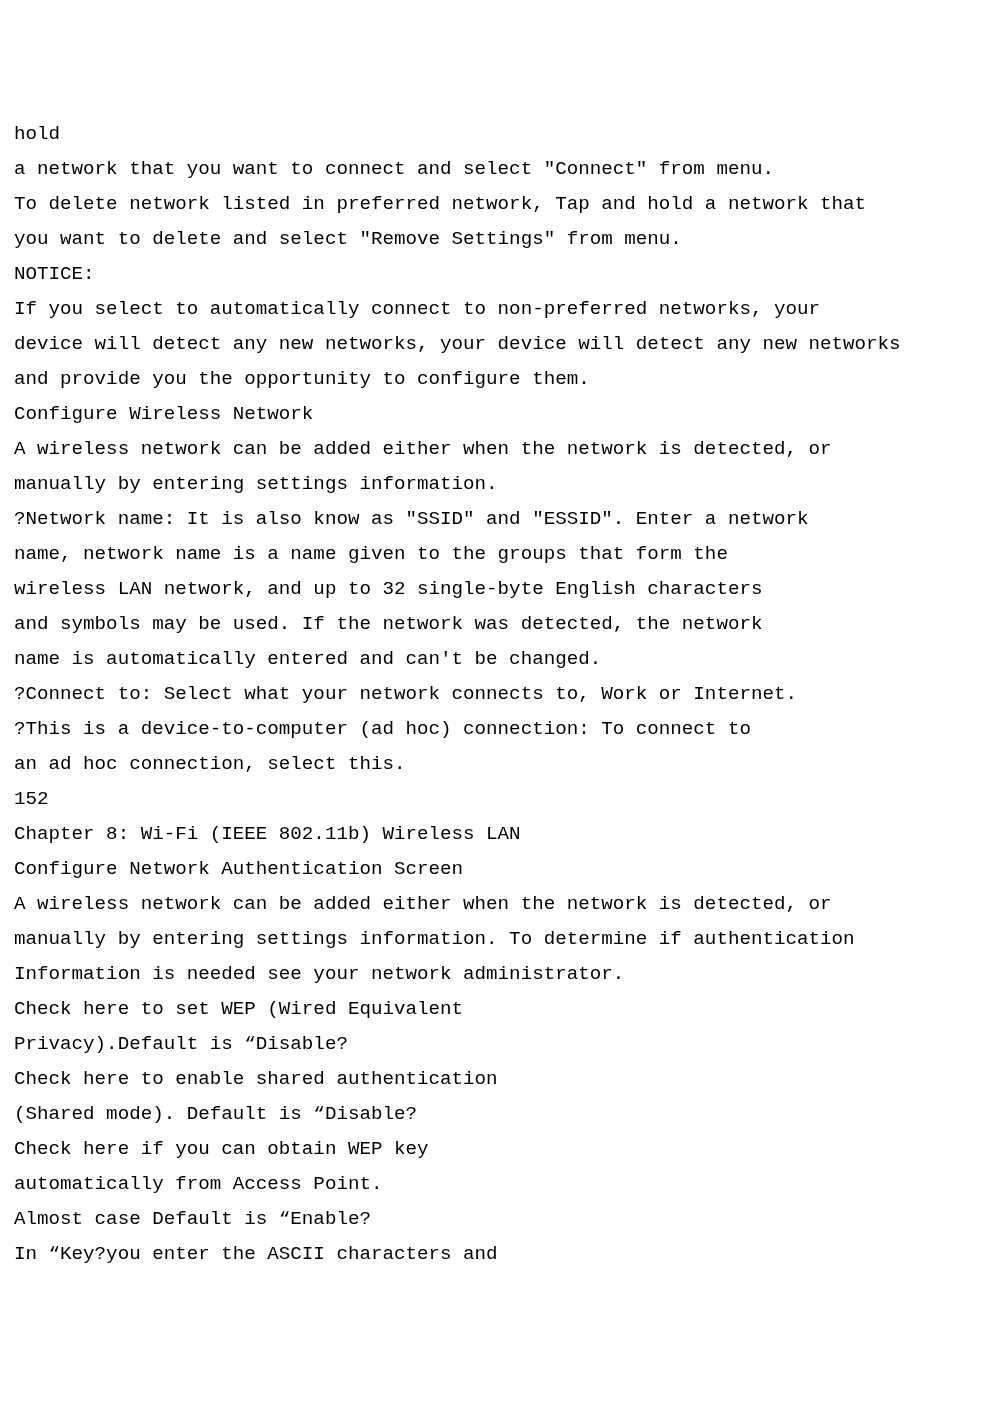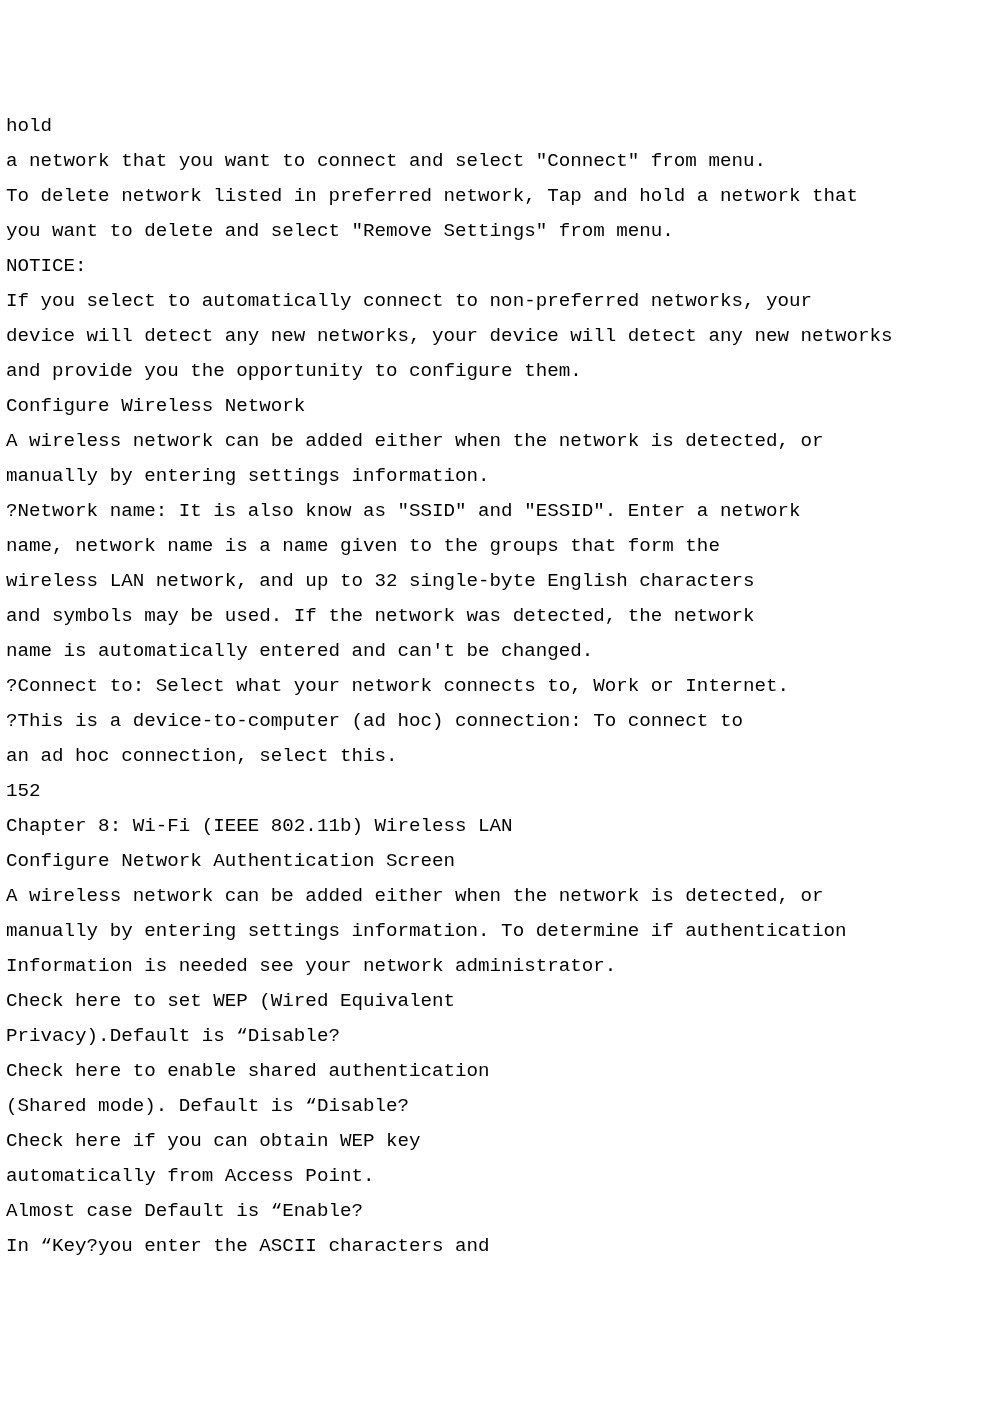--- a/index.html
+++ b/index.html
@@ -13,21 +13,21 @@
     font-family: "Courier New", Courier, monospace;
     font-size: 19.2px;
     line-height: 35px;
     color: #000000;
     white-space: pre-wrap;
     padding-top: 0px;
     padding-left: 2px;
     box-sizing: border-box;
   }
   .text-block {
-    margin: 4px;
+    margin: 12px;
   }
 </style>
 </head>
 <body>
 
 
 <div class="text-block">hold
 a network that you want to connect and select "Connect" from menu.
 To delete network listed in preferred network, Tap and hold a network that
 you want to delete and select "Remove Settings" from menu.

